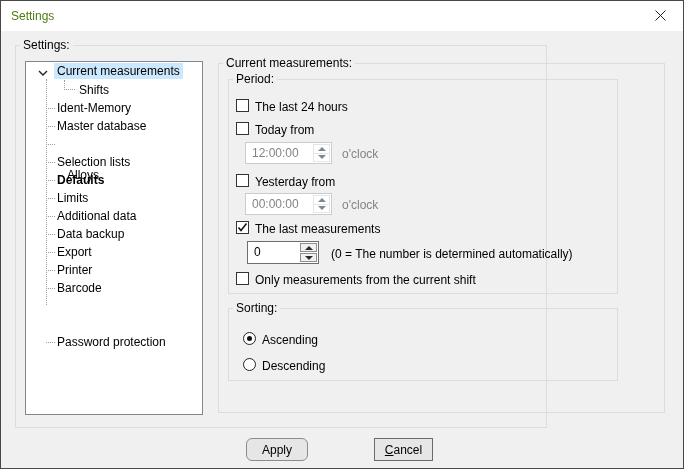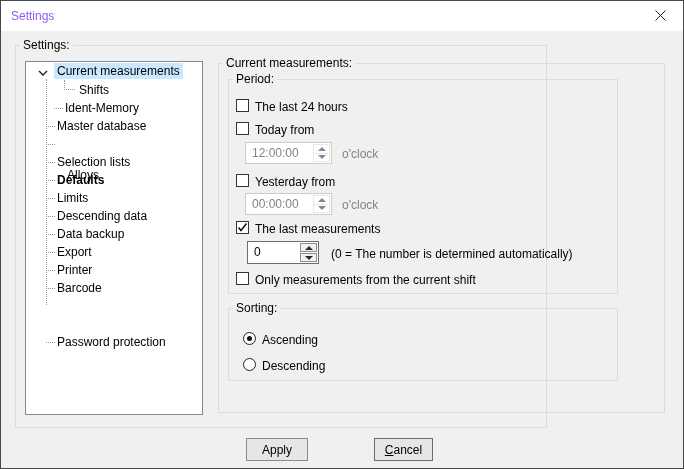--- a/index.html
+++ b/index.html
@@ -4,21 +4,21 @@
 <style>
   * { margin:0; padding:0; box-sizing:border-box; }
   html,body { background:#d8d8d8; }
   .window {
     position:relative; width:684px; height:469px;
     background:#f0f0f0; border:1px solid #474747;
     font-family:"Liberation Sans", sans-serif; font-size:12px; color:#000;
     overflow:hidden;
   }
   .titlebar { position:absolute; left:0; top:0; right:0; height:30px; background:#ffffff; }
-  .title-text { position:absolute; left:10px; top:8px; font-size:12px; color:#8b5cf6; }
+  .title-text { position:absolute; left:10px; top:8px; font-size:12px; color:#4d7c0f; }
   .close-btn { position:absolute; right:0; top:0; width:45px; height:29px;
     display:flex; align-items:center; justify-content:center; cursor:default; }
 
   .groupbox { position:absolute; border:1px solid #dcdcdc; }
   .group-label { position:absolute; top:-8px; left:4px; background:#f0f0f0; padding:0 3px; white-space:nowrap; }
 
   .tree {
     position:absolute; left:24px; top:60px; width:178px; height:354px;
     background:#ffffff; border:1px solid #828790; overflow:hidden;
   }
@@ -89,21 +89,21 @@
         <polyline points="2,4 6,8 10,4" fill="none" stroke="#222" stroke-width="1.4"></polyline>
       </svg>
       <span class="tree-label selected" style="left:28px; top:0;">Current measurements</span>
     </div>
 
     <div class="tree-row" style="left:0; top:19px; width:178px;">
       <div class="dotted-elbow" style="left:38px; top:-1px; width:11px; height:10px;"></div>
       <span class="tree-label" style="left:50px; top:1px;">Shifts</span>
     </div>
 
-    <div class="tree-row" style="left:8px; top:37px;  width:178px;padding-left:36px;">
+    <div class="tree-row" style="left:0; top:37px;  width:178px;padding-left:36px;">
         <div class="dotted-stub" style="left:20px; top:9px; width:9px;"></div>
         <span class="tree-label" style="left:28px; top:1px;">Ident-Memory</span>
       </div>
     <div class="tree-row" style="left:0; top:55px;  width:178px;">
         <div class="dotted-stub" style="left:20px; top:9px; width:9px;"></div>
         <span class="tree-label" style="left:28px; top:1px;">Master database</span>
       </div>
     <div class="tree-row" style="left:0; top:73px;  width:178px;">
         <div class="dotted-stub" style="left:20px; top:9px; width:9px;"></div>
         <span class="tree-label" style="left:38px; top:1px;margin-top:31px;">Alloys</span>
@@ -115,21 +115,21 @@
     <div class="tree-row" style="left:0; top:109px; width:178px;">
         <div class="dotted-stub" style="left:20px; top:9px; width:9px;"></div>
         <span class="tree-label" style="left:28px; top:1px;font-weight:bold;">Defaults</span>
       </div>
     <div class="tree-row" style="left:0; top:127px; width:178px;">
         <div class="dotted-stub" style="left:20px; top:9px; width:9px;"></div>
         <span class="tree-label" style="left:28px; top:1px;">Limits</span>
       </div>
     <div class="tree-row" style="left:0; top:145px; width:178px;">
         <div class="dotted-stub" style="left:20px; top:9px; width:9px;"></div>
-        <span class="tree-label" style="left:28px; top:1px;">Descending data</span>
+        <span class="tree-label" style="left:28px; top:1px;">Additional data</span>
       </div>
     <div class="tree-row" style="left:0; top:163px; width:178px;">
         <div class="dotted-stub" style="left:20px; top:9px; width:9px;"></div>
         <span class="tree-label" style="left:28px; top:1px;">Data backup</span>
       </div>
     <div class="tree-row" style="left:0; top:181px; width:178px;">
         <div class="dotted-stub" style="left:20px; top:9px; width:9px;"></div>
         <span class="tree-label" style="left:28px; top:1px;">Export</span>
       </div>
     <div class="tree-row" style="left:0; top:199px; width:178px;">
@@ -210,20 +210,20 @@
   <span class="lbl" style="left:254px; top:272px;">Only measurements from the current shift</span>
 
   <div class="groupbox" style="left:227px; top:307px; width:390px; height:73px;">
     <span class="group-label">Sorting:</span>
   </div>
   <div class="radio selected" style="left:242px; top:331px;"></div>
   <span class="lbl" style="left:261px; top:332px;">Ascending</span>
   <div class="radio" style="left:242px; top:357px;"></div>
   <span class="lbl" style="left:261px; top:358px;">Descending</span>
 
-  <div class="btn" style="left:245px; top:437px; width:62px;">
+  <div class="btn" style="left:245px; top:437px; width:62px;border-radius:6px;">
     <span>Apply</span>
   </div>
   <div class="btn cancel" style="left:373px; top:437px; width:59px;">
     <span>Cancel</span>
   </div>
 
 </div>
 
 </body></html>

